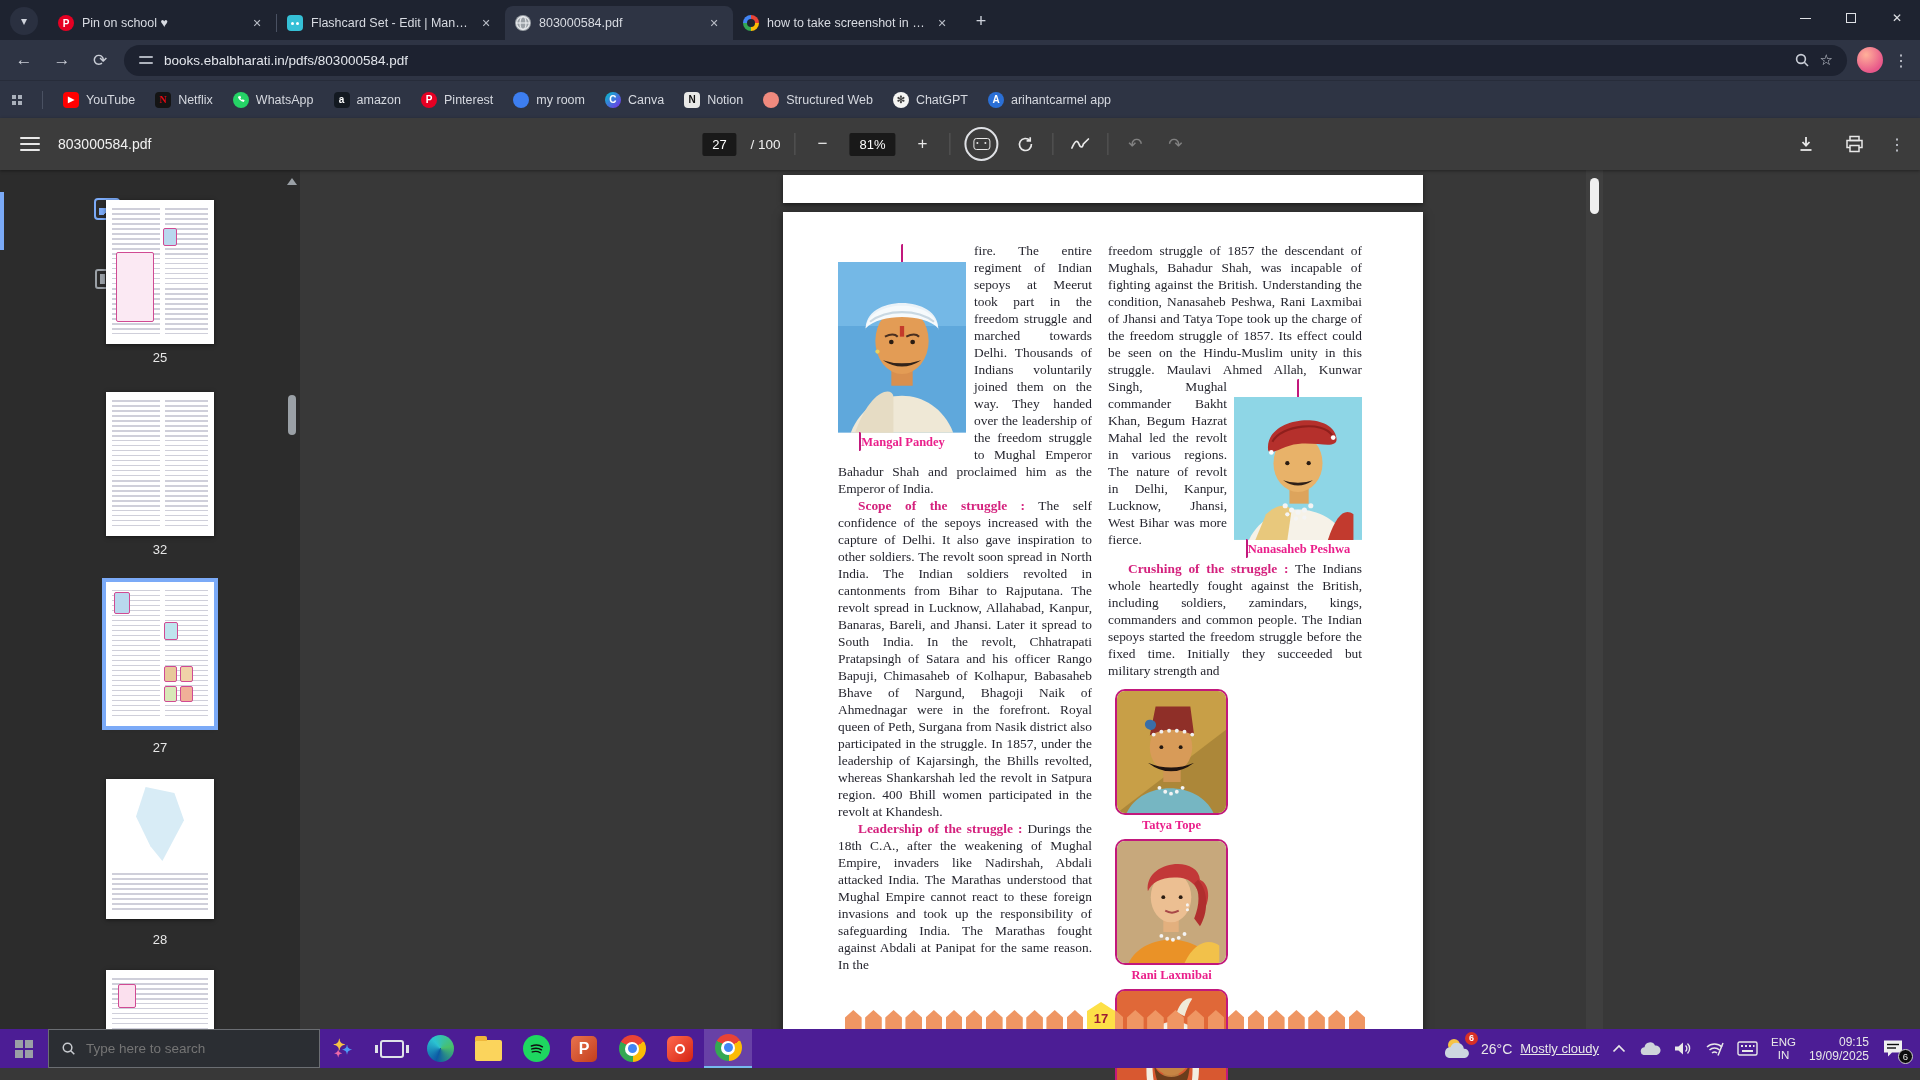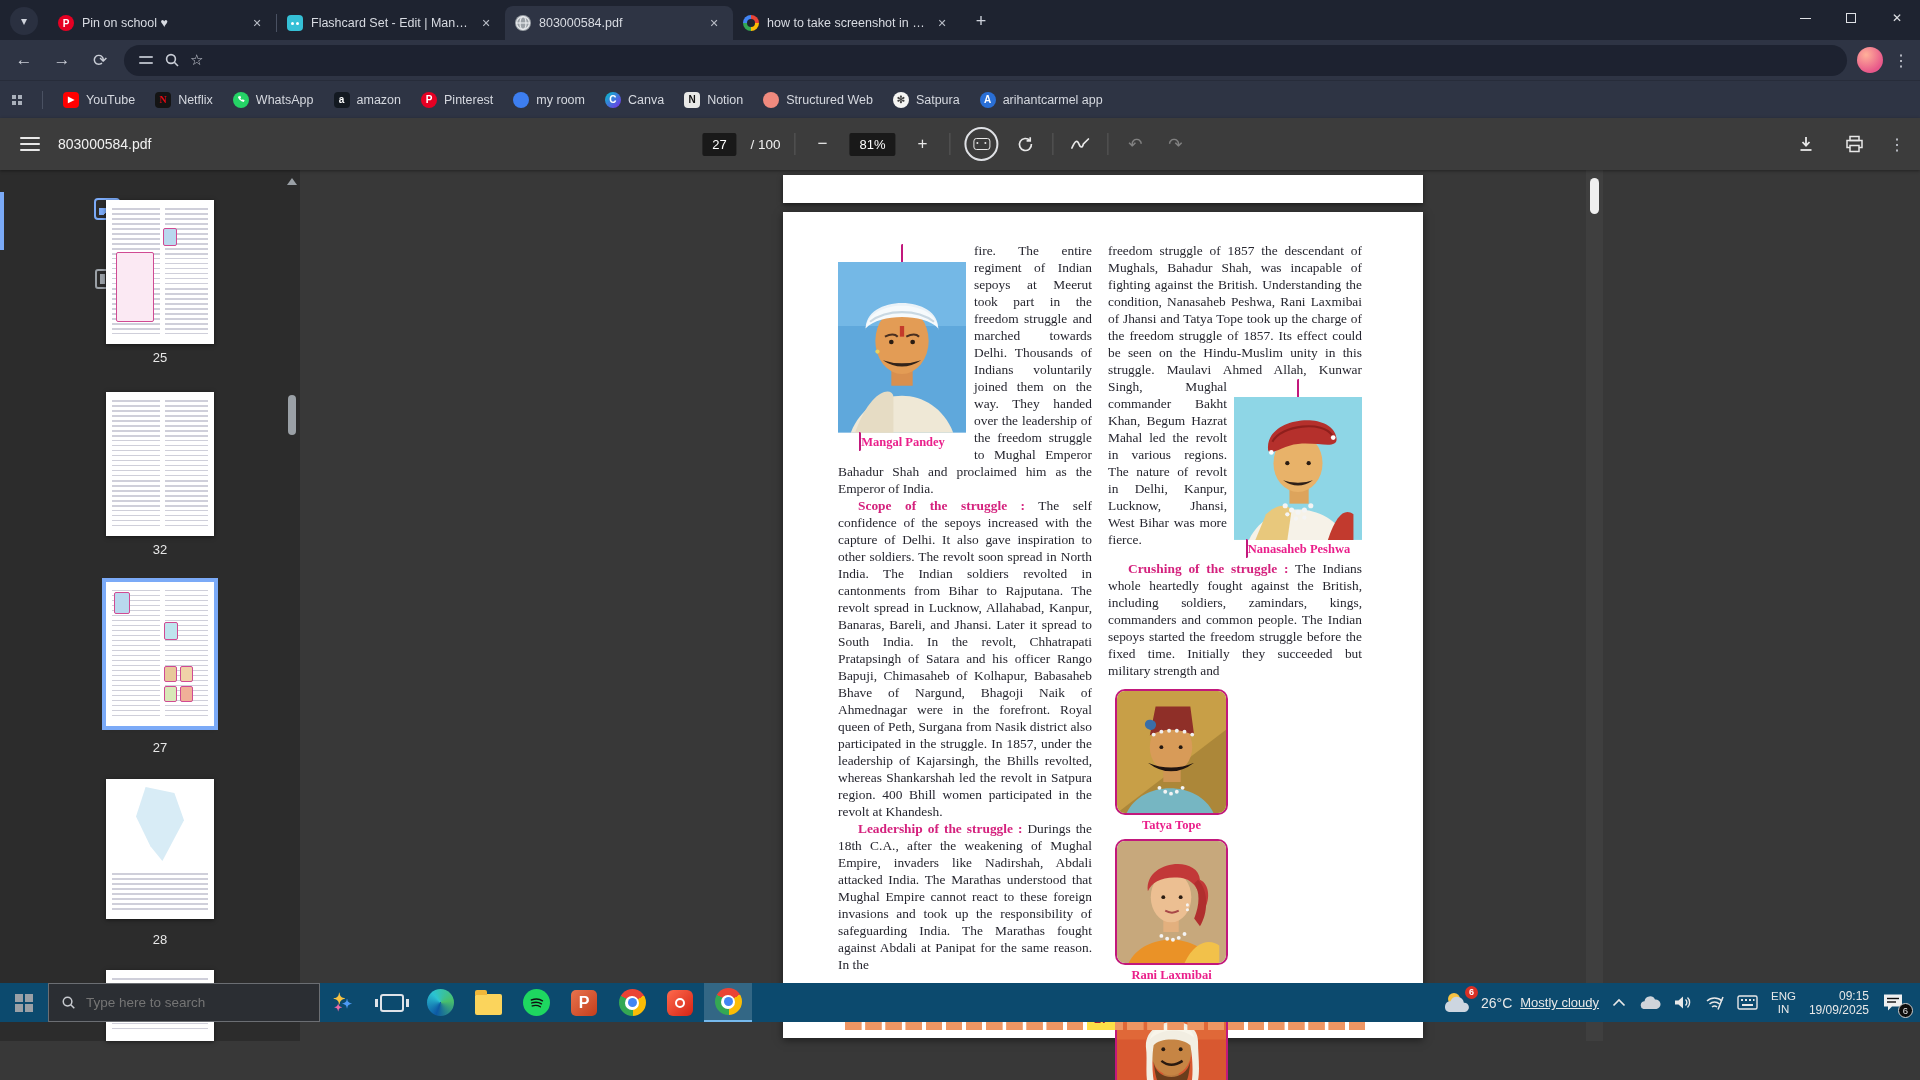--- a/index.html
+++ b/index.html
@@ -138,21 +138,21 @@
   #gallery { display:flex; flex-wrap:wrap; justify-content:space-between; width:240px; margin:10px auto 0 auto;flex-direction:column; }
   .gcell { width:113px; text-align:center; margin-bottom:6px; }
   .gcell .portrait { border-radius:10px; }
   #arches { position:absolute; left:62px; top:798px; width:520px; height:20px; display:flex; gap:3.5px; }
   #arches i { flex:1; background:#ef9663; clip-path:polygon(50% 0,100% 38%,100% 100%,0 100%,0 38%); }
   #pgbadge { position:absolute; left:304px; top:790px; width:28px; height:28px; background:#fde047;
              clip-path:polygon(50% 0,100% 32%,100% 100%,0 100%,0 32%); color:#9c1c35; font-weight:bold;
              font-size:13px; text-align:center; padding-top:9px; font-family:"Liberation Sans",sans-serif; }
 
   
-  #taskbar { position:absolute; left:0; top:983px; width:1920px; height:39px; background:#0c4a6e;
+  #taskbar { position:absolute; left:0; top:1029px; width:1920px; height:39px; background:#4c1d95;
              display:flex; align-items:center; color:#e8e8e8; }
   .tb-slot { width:48px; height:39px; display:flex; align-items:center; justify-content:center; flex:none; }
   .winlogo { display:grid; grid-template-columns:8px 8px; grid-gap:2px; transform:none; }
   .winlogo i { width:8px; height:8px; background:#9aa0a6; }
   #tb-search { width:272px; height:39px; background:#2b2e33; border:1px solid #6b6e73; display:flex;
                align-items:center; gap:10px; padding:0 12px; flex:none; }
   #tb-search input { background:transparent; border:none; outline:none; color:#c8cbd0; font-size:13.5px; width:200px;
                      font-family:"Liberation Sans",sans-serif; }
   .sparkles { position:relative; width:26px; height:26px; }
   .sparkles b { position:absolute; font-size:15px; line-height:1; }
@@ -236,20 +236,21 @@
     <div>✕</div>
   </div>
 </div>
 
 <div id="addrbar">
   <span class="navico">←</span>
   <span class="navico">→</span>
   <span class="navico">⟳</span>
   <div id="omnibox">
     <span class="tune-icon"></span>
+    <span class="url">books.ebalbharati.in/pdfs/803000584.pdf</span>
     <span>
       <svg class="s" width="16" height="16" viewBox="0 0 16 16">
           <circle cx="7" cy="7" r="4.4" fill="none" stroke="#c9cdd6" stroke-width="1.6"></circle>
           <line x1="10.3" y1="10.3" x2="14" y2="14" stroke="#c9cdd6" stroke-width="1.6"></line>
         </svg>
     </span>
     <span class="star">☆</span>
   </div>
   <div id="avatar"></div>
   <span class="dots">⋮</span>
@@ -298,21 +299,21 @@
   <span class="bk">
       <span class="bkico ico-no">N</span>
       <span>Notion</span>
     </span>
   <span class="bk">
       <span class="bkico ico-sw"></span>
       <span>Structured Web</span>
     </span>
   <span class="bk">
       <span class="bkico ico-cg">✻</span>
-      <span>Satpura</span>
+      <span>ChatGPT</span>
     </span>
   <span class="bk">
       <span class="bkico ico-ar">A</span>
       <span>arihantcarmel app</span>
     </span>
 </div>
 
 <div id="pdfbar">
   <div class="hamburger">
       <i></i>

